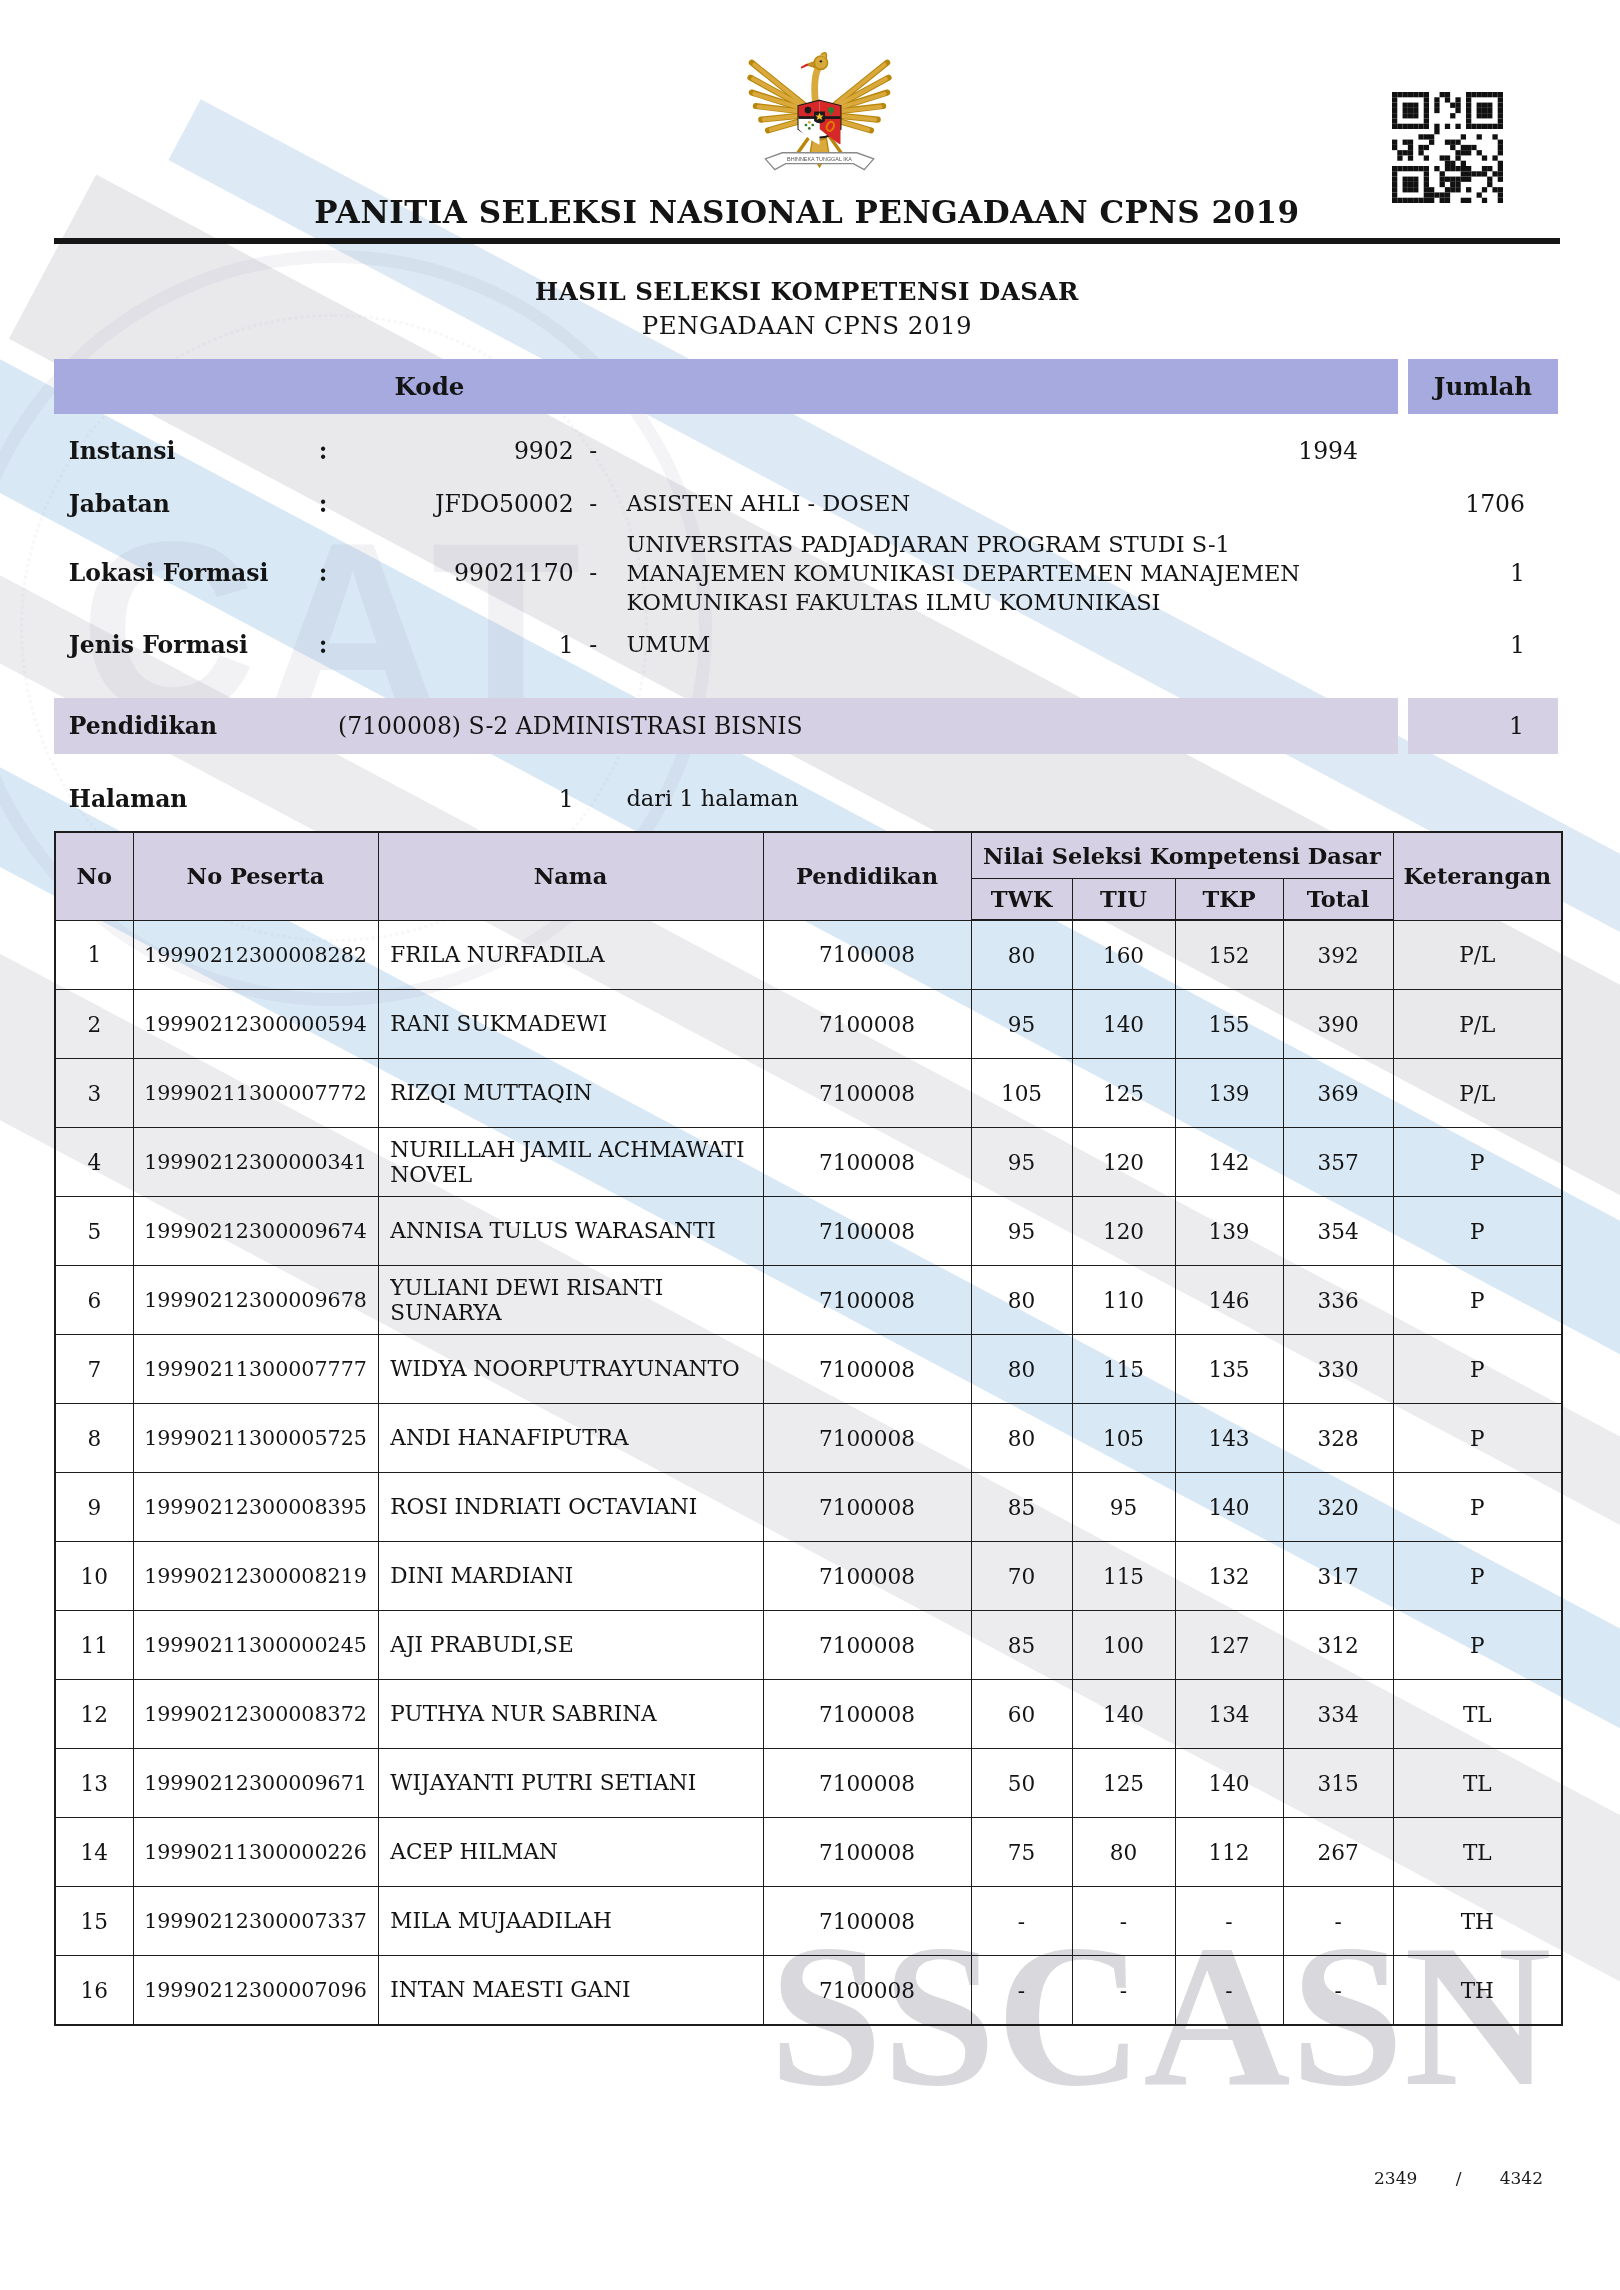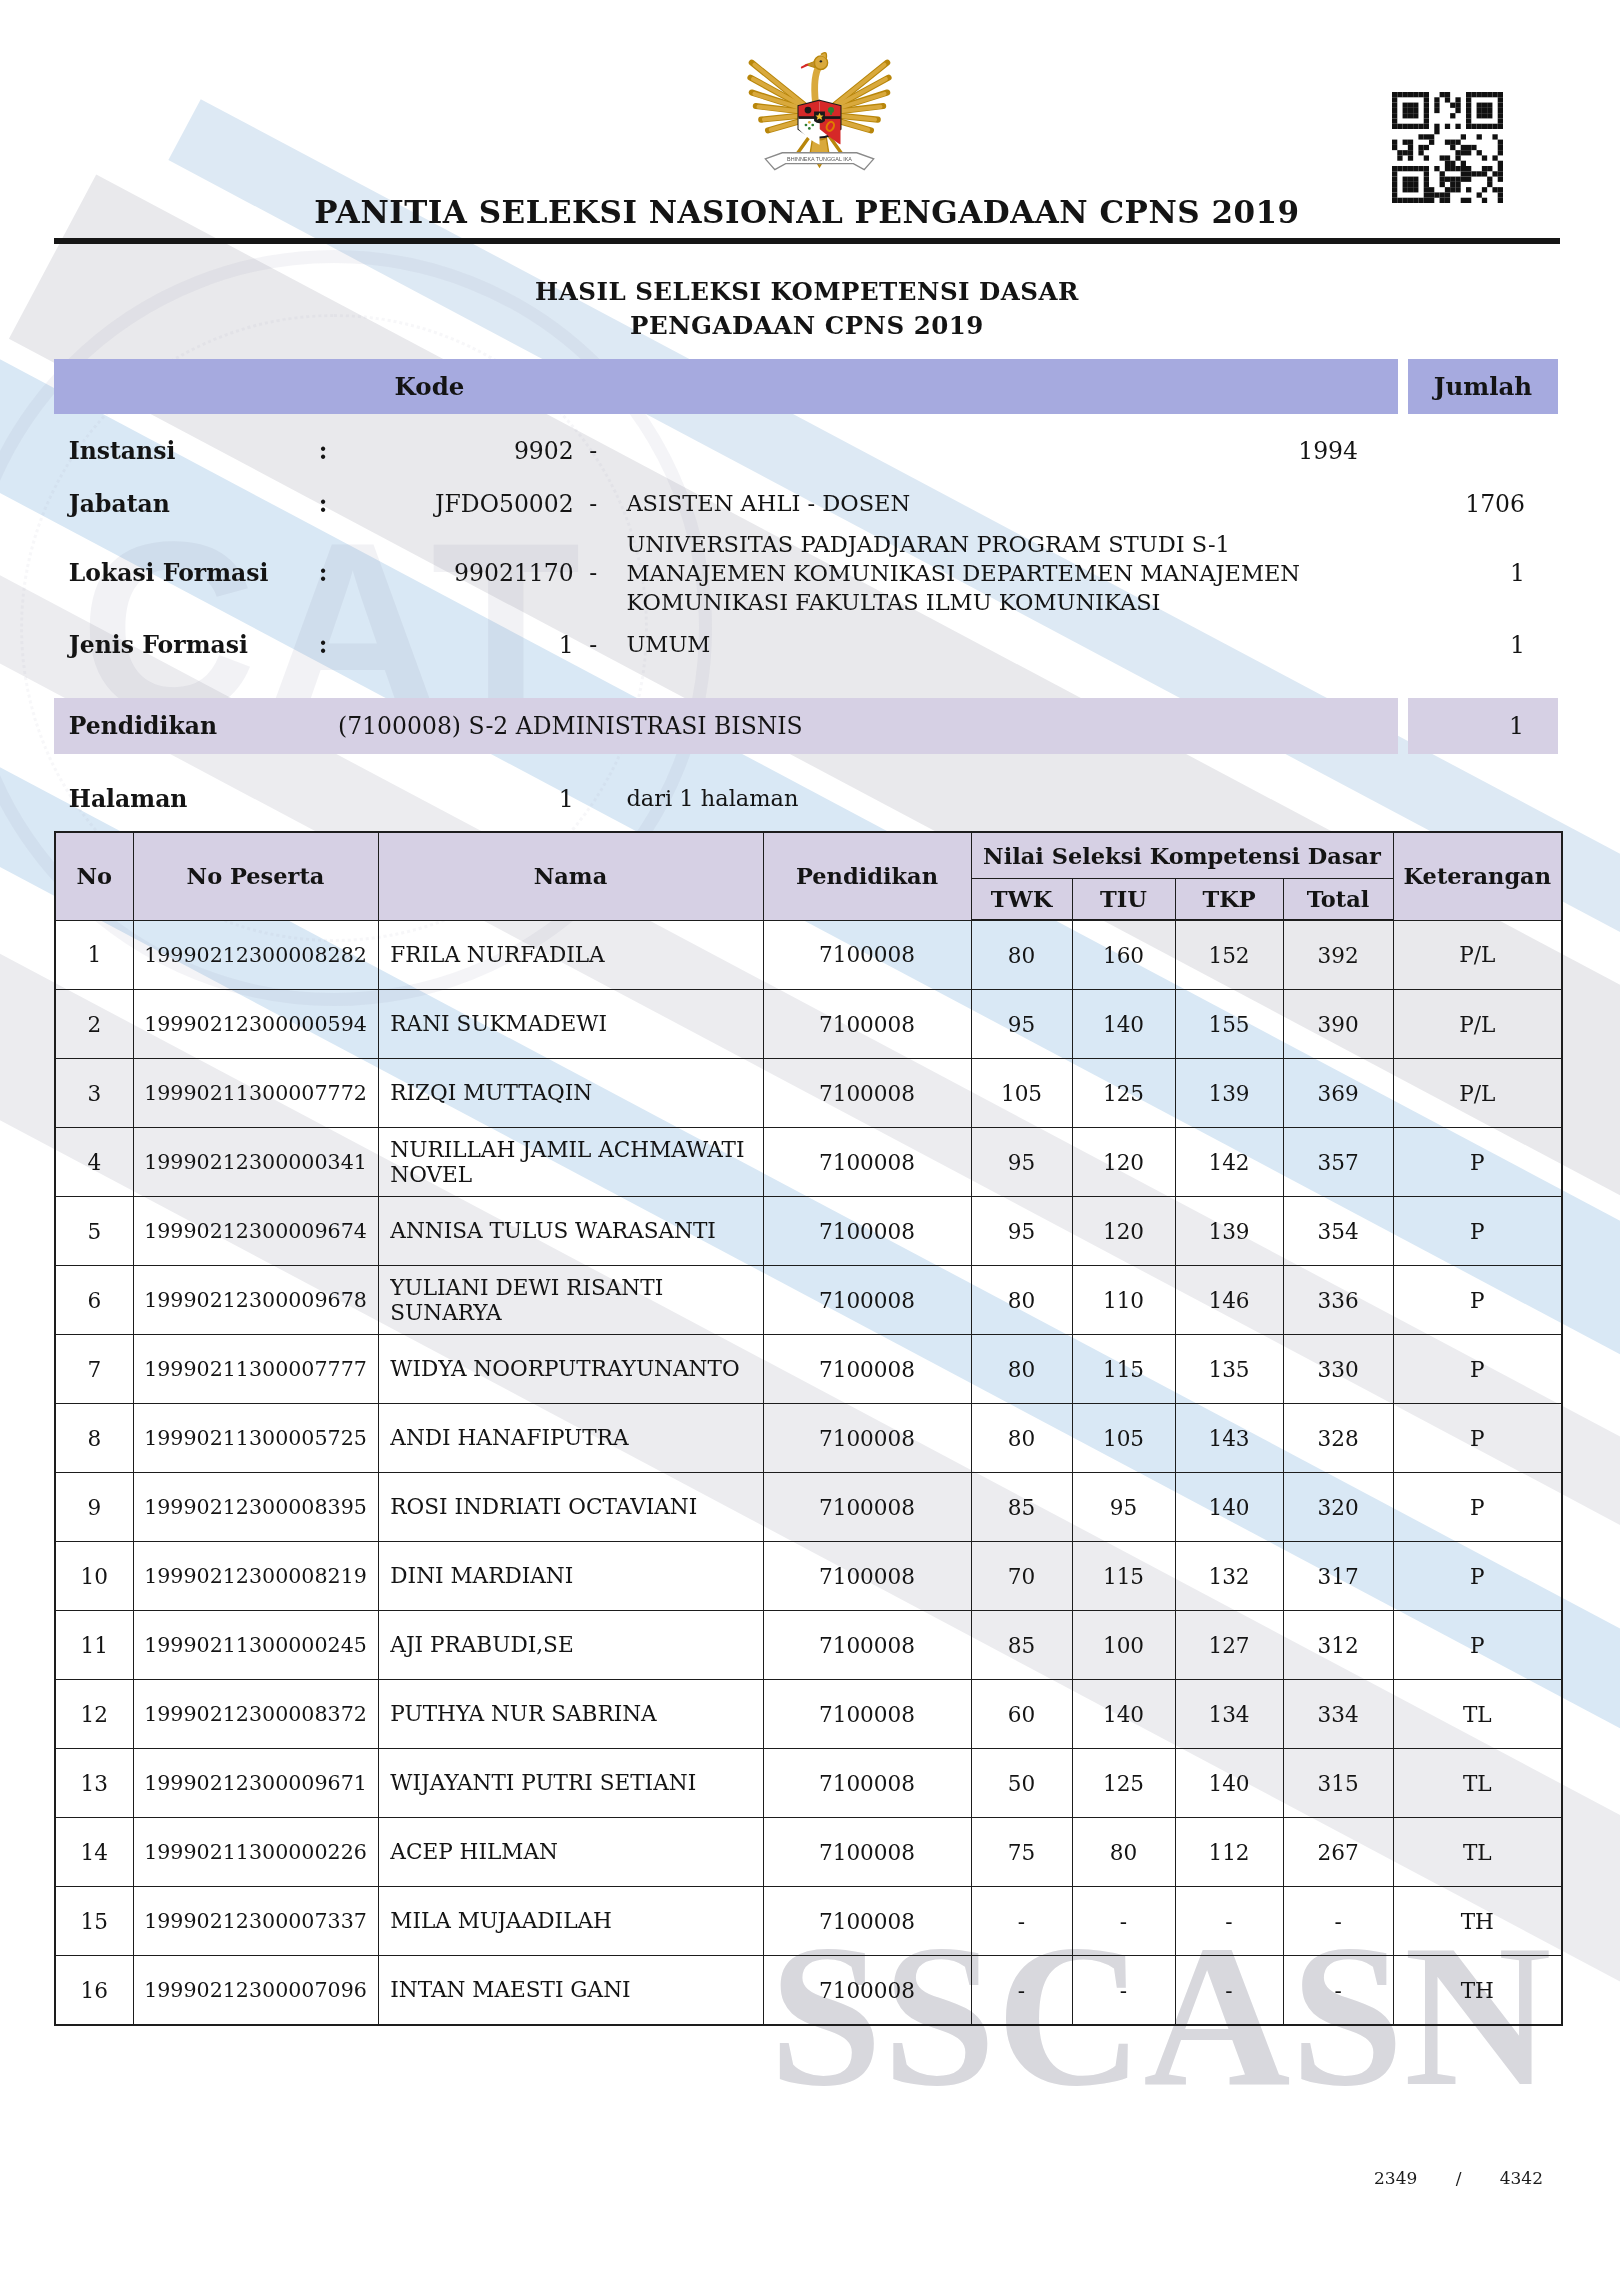--- a/index.html
+++ b/index.html
@@ -20,21 +20,21 @@
   .wm-sscasn{position:absolute;left:769px;top:1913px;font-family:Liberation Serif, serif;
           font-weight:bold;font-size:204px;line-height:1;color:#d8d8dd;letter-spacing:0px;white-space:nowrap;}
 
   
   .emblem{position:absolute;left:745px;top:35px;width:149px;height:157px;}
   .qr{position:absolute;left:1392px;top:92px;width:111px;height:111px;}
   .doc-title{position:absolute;left:54px;top:194px;width:1506px;text-align:center;
              font-size:31px;font-weight:bold;letter-spacing:0.5px;}
   .top-rule{position:absolute;left:54px;top:238px;width:1506px;height:5.9px;background:#161616;}
   .sub1{position:absolute;left:54px;top:277px;width:1506px;text-align:center;font-size:24.5px;font-weight:bold;letter-spacing:0.5px;}
-  .sub2{position:absolute;left:54px;top:311px;width:1506px;text-align:center;font-size:24.5px;font-weight:bold;letter-spacing:0.5px;}
+  .sub2{position:absolute;left:54px;top:311px;width:1506px;text-align:center;font-size:24.5px;font-weight:normal;letter-spacing:0.5px;}
 
   
   .band{position:absolute;top:359px;height:55px;background:#a6aadf;}
   .band-kode{left:54px;width:1344px;}
   .band-jumlah{left:1408px;width:150px;display:flex;align-items:center;justify-content:center;}
   .kode-label{position:absolute;left:270px;top:0;width:211px;height:55px;display:flex;align-items:center;
               justify-content:center;font-size:24.5px;font-weight:bold;}
   .jumlah-label{font-size:24.5px;font-weight:bold;}
 
   

